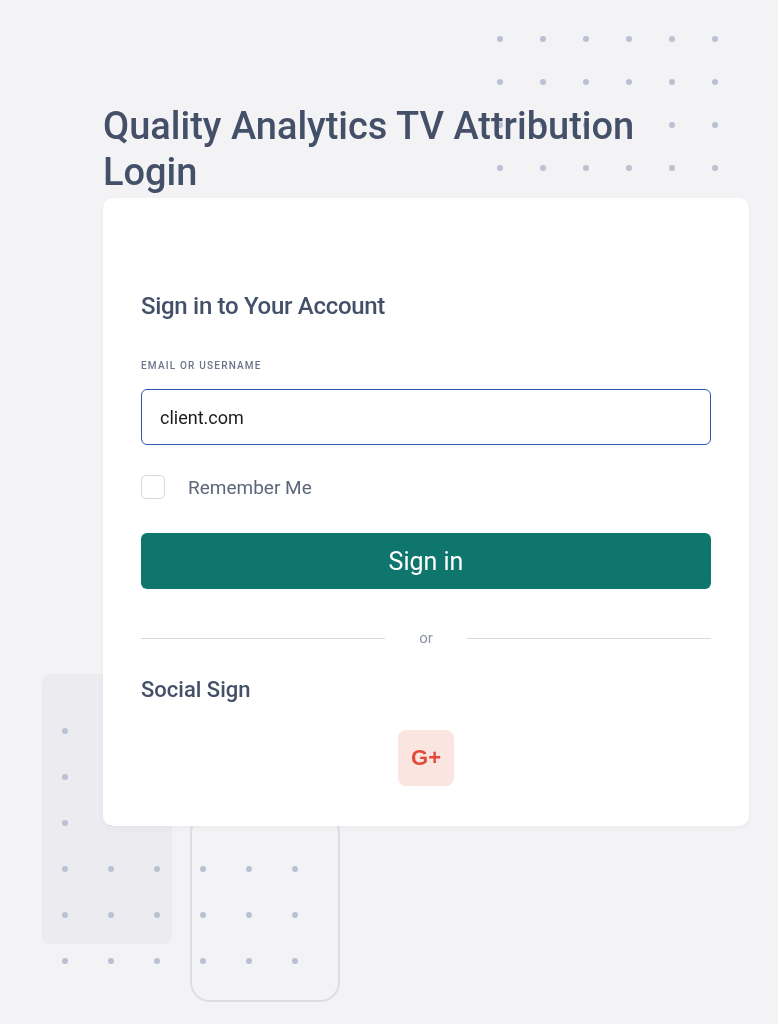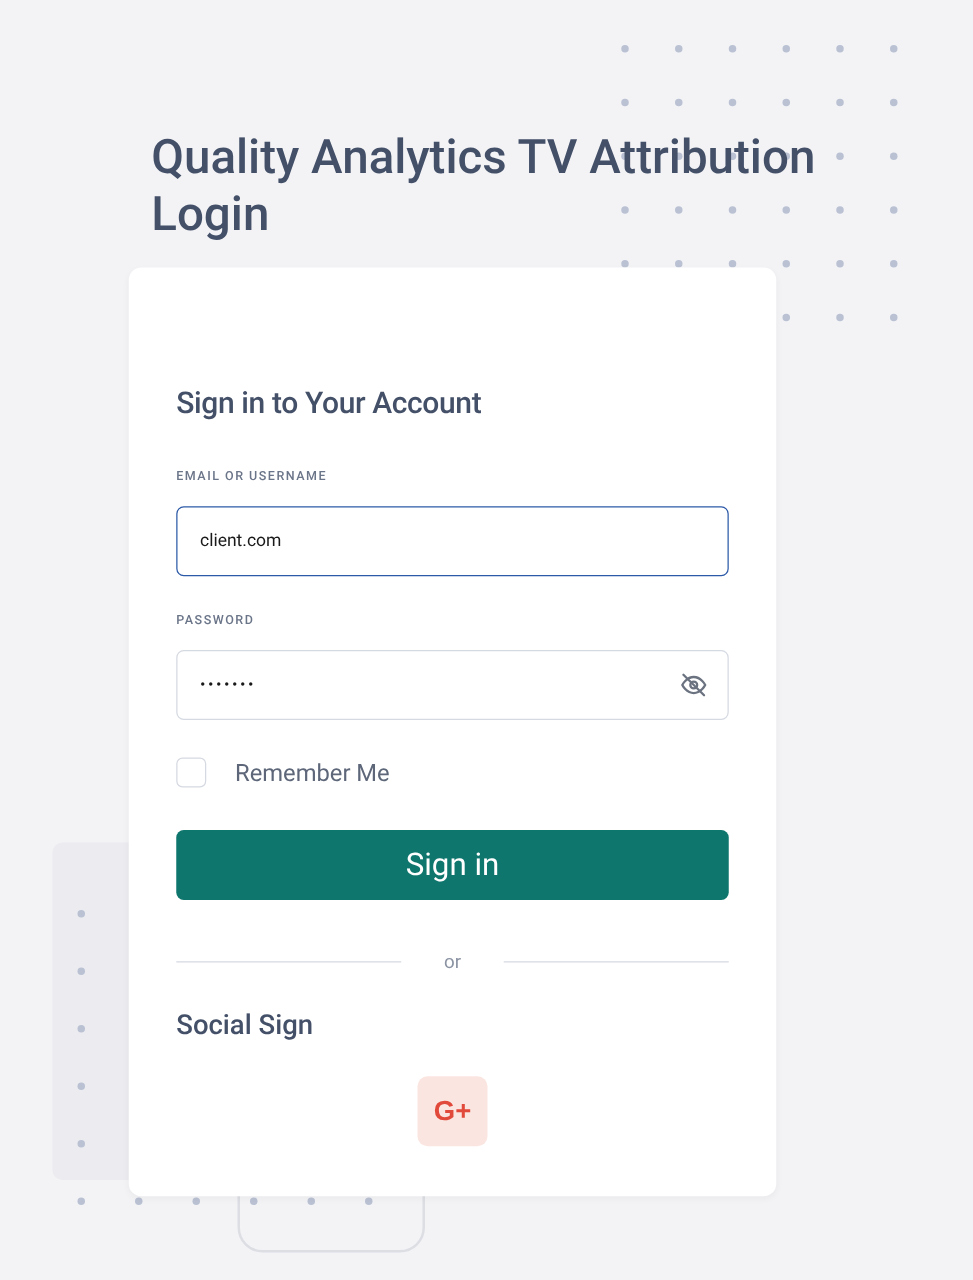--- a/index.html
+++ b/index.html
@@ -63,33 +63,33 @@
       left: 190px;
       width: 150px;
       height: 190px;
       border: 2px solid #dcdee4;
       border-radius: 20px;
       z-index: 0;
     }
     .page-title {
       position: absolute;
       top: 104px;
-      left: 121px;
+      left: 103px;
       font-size: 38px;
       font-weight: 500;
       color: #435068;
       line-height: 1.2;
       max-width: 570px;
       z-index: 1;
     }
     .card {
       position: absolute;
-      top: 214px;
+      top: 198px;
       left: 103px;
-      width: 518px;
+      width: 646px;
       background: #ffffff;
       border-radius: 10px;
       box-shadow: 0 2px 6px rgba(0,0,0,0.04);
       padding: 44px 38px 40px 38px;
       z-index: 2;
     }
     .form-title {
       font-size: 24px;
       font-weight: 500;
       color: #435068;
@@ -111,21 +111,21 @@
     .input-wrap {
       position: relative;
       width: 100%;
     }
     .text-input {
       width: 100%;
       height: 56px;
       border: 1.5px solid #d5d9e1;
       border-radius: 6px;
       padding: 0 18px;
-      font-size: 14px;
+      font-size: 18px;
       font-family: inherit;
       color: #1a1a1a;
       outline: none;
       background: #fff;
     }
     .text-input.focused {
       border-color: #2d5aa8;
     }
     .password-input {
       padding-right: 54px;
@@ -304,33 +304,20 @@
 <div class="card">
   <h2 class="form-title">Sign in to Your Account</h2>
 
   <div class="field-group">
     <div class="field-label">EMAIL OR USERNAME</div>
     <div class="input-wrap">
       <input type="text" class="text-input focused" value="client.com" style="">
     </div>
   </div>
 
-  <div class="field-group">
-    <div class="field-label">PASSWORD</div>
-    <div class="input-wrap">
-      <input type="text" class="text-input password-input" value="•••••••" style="">
-      <span class="eye-toggle">
-        <svg width="22" height="22" viewBox="0 0 24 24" fill="none" stroke="currentColor" stroke-width="2" stroke-linecap="round" stroke-linejoin="round">
-          <path d="M2 12s3.5-7 10-7 10 7 10 7-3.5 7-10 7-10-7-10-7z"></path>
-          <circle cx="12" cy="12" r="3"></circle>
-          <line x1="3" y1="3" x2="21" y2="21"></line>
-        </svg>
-      </span>
-    </div>
-  </div>
 
   <div class="remember-row">
     <div class="checkbox"></div>
     <span class="remember-label">Remember Me</span>
   </div>
 
   <button class="signin-btn">Sign in</button>
 
   <div class="divider-row">
     <div class="divider-line"></div>

